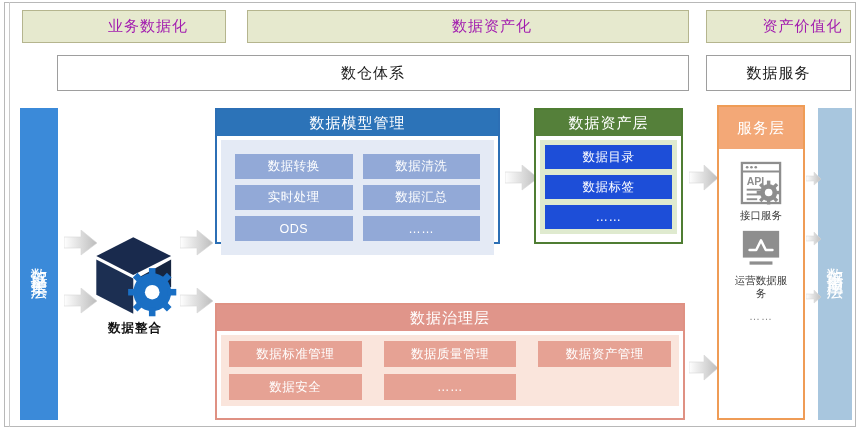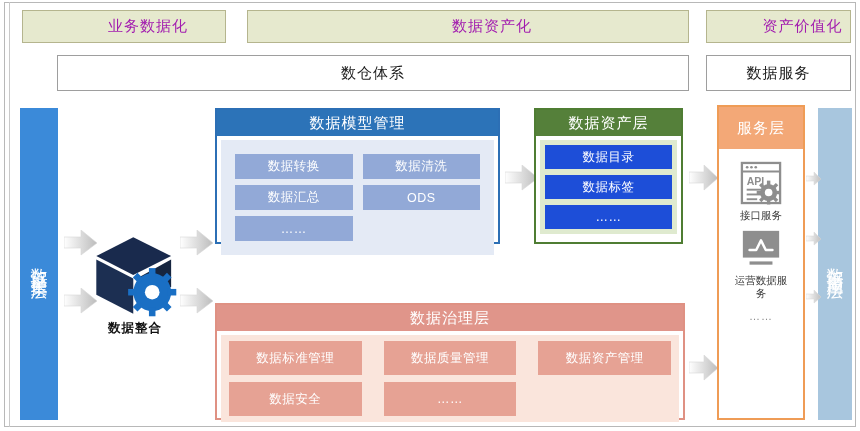--- a/index.html
+++ b/index.html
@@ -164,21 +164,21 @@
   .panel-gov .panel-body {
     background: #fae5dc;
     margin: 4px;
     padding: 6px 8px;
     display: grid;
     grid-template-columns: 1fr 1fr 1fr;
     grid-gap: 7px 22px;
   }
   .panel-gov .chip {
     background: #e6a294;
-    height: 34px;
+    height: 26px;
     font-size: 12.5px;
   }
 
   
   .panel-service {
     border: 2px solid #ef9c56;
     background: #ffffff;
   }
   .panel-service .panel-title {
     background: #f3a877;
@@ -324,20 +324,21 @@
       </linearGradient>
     </defs>
     <polygon points="0,7 17,7 17,0 33,13 17,25 17,18 0,18" fill="url(#gA4)" stroke="#d6d6d6" stroke-width="0.6"></polygon>
   </svg>
 
   <div class="panel panel-compute" style="left:215px; top:108px; width:285px; height:136px;">
     <div class="panel-title">数据模型管理</div>
     <div class="panel-body">
       <div class="chip">数据转换</div>
       <div class="chip">数据清洗</div>
+      <div class="chip">实时处理</div>
       <div class="chip">数据汇总</div>
       <div class="chip">ODS</div>
       <div class="chip">……</div>
     </div>
   </div>
 
   <svg class="arrow" style="left:505px; top:165px;" width="34" height="26">
     <defs>
       <linearGradient id="gA5" x1="0" y1="0" x2="1" y2="0">
         <stop offset="0%" stop-color="#ffffff"></stop>

